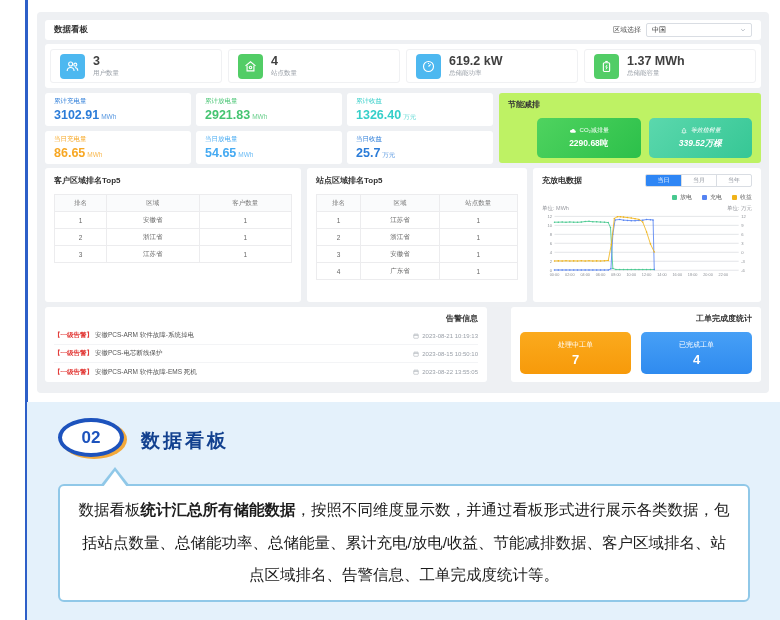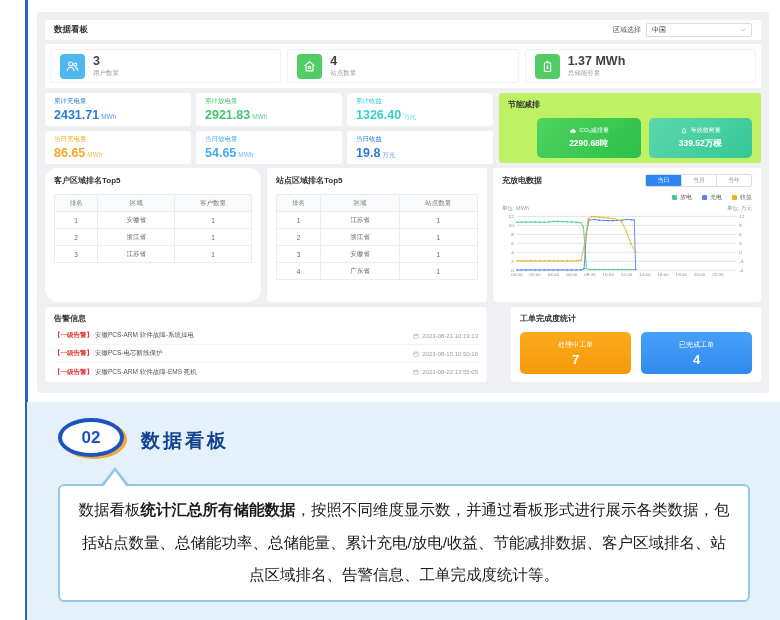--- a/index.html
+++ b/index.html
@@ -34,39 +34,39 @@
   .emission { flex:1; background:#bef264; border-radius:3px; padding:6px 9px; }
   .card-title { font-size:8px; font-weight:bold; color:#333; }
   .chips { margin-top:8px; display:flex; gap:8px;padding-left:29px; }
   .chip { flex:1; height:40px; border-radius:5px; color:#fff; display:flex; flex-direction:column; justify-content:center; gap:3px; padding:0 5px; }
   .chip-top { display:flex; align-items:center; justify-content:center; gap:3px; font-size:6px; }
   .chip-top svg { width:8px; height:8px; flex:none; }
   .chip-value { font-size:8.5px; font-weight:bold; text-align:center; }
 
   .mid { margin-top:5px; display:flex; gap:6px; height:134px; }
   .rank-card { background:#fff; border-radius:3px; padding:7px 9px; }
-  .rank-card.c1 { width:216px;border-radius:13px; } .rank-card.c2 { width:220px; }
+  .rank-card.c1 { width:256px; } .rank-card.c2 { width:220px; }
   .rank-table { width:100%; margin-top:8px; border-collapse:collapse; font-size:6.5px; color:#666; table-layout:fixed; }
   .rank-table th { background:#fafbfc; font-weight:normal; color:#777; }
   .rank-table th, .rank-table td { border:1px solid #ececee; height:17px; text-align:center; }
   .rank-table .col-rank { width:22%; }
 
   .chart-card { flex:1; background:#fff; border-radius:3px; padding:6px 9px 20px; display:flex; flex-direction:column; }
   .chart-head { display:flex; justify-content:space-between; align-items:center; }
   .tabs { display:flex; border:1px solid #d9dde3; border-radius:2px; overflow:hidden; height:13px; background:#fff; }
   .tab { width:35px; font-size:6px; color:#8a8f99; display:flex; align-items:center; justify-content:center; border-left:1px solid #d9dde3; cursor:pointer; }
   .tab:first-child { border-left:none; }
   .tab.active { color:#fff; }
   .legend { display:flex; justify-content:flex-end; gap:10px; margin-top:6px; }
   .legend-item { display:flex; align-items:center; gap:3px; font-size:6px; color:#666; }
   .swatch { width:5px; height:5px; border-radius:1px; }
   .units { display:flex; justify-content:space-between; font-size:5.5px; color:#989aa0; margin-top:3px; }
   svg.chart { width:100%; height:82px; margin-top:1px; display:block; }
 
-  .bottom { margin-top:5px; display:flex; gap:24px; height:75px; }
+  .bottom { margin-top:5px; display:flex; gap:24px; height:75px;text-align:right; }
   .alarm-card { width:442px; background:#fff; border-radius:3px; padding:6px 9px 2px; }
   .alarm-rows { margin-top:3px; }
   .alarm-row { height:18px; display:flex; align-items:center; justify-content:space-between; border-bottom:1px solid #f3f4f6; }
   .alarm-row:last-child { border-bottom:none; }
   .alarm-left { display:flex; gap:2px; font-size:6.5px; align-items:center; }
   .alarm-tag { color:#e23c39; font-weight:bold; }
   .alarm-text { color:#555; }
   .alarm-time { display:flex; align-items:center; gap:3px; font-size:6px; color:#9aa0a8; }
   .alarm-time svg { width:6px; height:6px; }
 
@@ -127,75 +127,88 @@
             <path d="M6.5 10.5 V19 H17.5 V10.5"></path>
             <circle cx="12" cy="13.5" r="2"></circle>
           </svg>
       </div>
       <div>
         <div class="stat-value">4</div>
         <div class="stat-label">站点数量</div>
       </div>
     </div>
     <div class="stat-card">
+      <div class="stat-icon" style="background: rgb(77, 184, 240);">
+        <svg viewBox="0 0 24 24" fill="none" stroke="#fff" stroke-width="1.8">
+            <circle cx="12" cy="12" r="8"></circle>
+            <path d="M12 12 L15.5 8.5"></path>
+            <path d="M12 6.5 V8"></path>
+          </svg>
+      </div>
+      <div>
+        <div class="stat-value">619.2 kW</div>
+        <div class="stat-label">总储能功率</div>
+      </div>
+    </div>
+    <div class="stat-card">
       <div class="stat-icon" style="background: rgb(82, 205, 102);">
         <svg viewBox="0 0 24 24" fill="none" stroke="#fff" stroke-width="1.8">
             <rect x="7" y="6" width="10" height="14" rx="1.5"></rect>
             <path d="M10 4 h4"></path>
             <path d="M12.8 9.5 L10.8 13 h2.4 L11.2 16.5" stroke-width="1.4"></path>
           </svg>
       </div>
       <div>
         <div class="stat-value">1.37 MWh</div>
         <div class="stat-label">总储能容量</div>
       </div>
     </div>
   </div>
 
   <div class="metrics">
     <div class="metric-grid">
       <div class="metric-card">
         <div class="metric-label" style="color: rgb(43, 124, 216);">累计充电量</div>
-        <div class="metric-value" style="color: rgb(43, 124, 216);"><span>2431.71</span><span class="metric-unit">MWh</span></div>
+        <div class="metric-value" style="color: rgb(43, 124, 216);"><span>3102.91</span><span class="metric-unit">MWh</span></div>
       </div>
       <div class="metric-card">
         <div class="metric-label" style="color: rgb(69, 196, 113);">累计放电量</div>
         <div class="metric-value" style="color: rgb(69, 196, 113);"><span>2921.83</span><span class="metric-unit">MWh</span></div>
       </div>
       <div class="metric-card">
         <div class="metric-label" style="color: rgb(54, 207, 201);">累计收益</div>
         <div class="metric-value" style="color: rgb(54, 207, 201);"><span>1326.40</span><span class="metric-unit">万元</span></div>
       </div>
       <div class="metric-card">
         <div class="metric-label" style="color: rgb(247, 167, 35);">当日充电量</div>
         <div class="metric-value" style="color: rgb(247, 167, 35);"><span>86.65</span><span class="metric-unit">MWh</span></div>
       </div>
       <div class="metric-card">
         <div class="metric-label" style="color: rgb(69, 170, 242);">当日放电量</div>
         <div class="metric-value" style="color: rgb(69, 170, 242);"><span>54.65</span><span class="metric-unit">MWh</span></div>
       </div>
       <div class="metric-card">
         <div class="metric-label" style="color: rgb(43, 124, 216);">当日收益</div>
-        <div class="metric-value" style="color: rgb(43, 124, 216);"><span>19.8</span><span class="metric-unit">万元</span></div>
+        <div class="metric-value" style="color: rgb(43, 124, 216);"><span>25.7</span><span class="metric-unit">万元</span></div>
       </div>
     </div>
 
     <div class="emission">
       <div class="card-title">节能减排</div>
       <div class="chips">
         <div class="chip" style="background: linear-gradient(135deg, rgb(79, 211, 95), rgb(44, 192, 74));">
           <div class="chip-top">
             <svg viewBox="0 0 24 24" fill="#fff">
                 <path d="M7 17 a4 4 0 1 1 .8-7.9 A5 5 0 0 1 17.5 10.5 A3.2 3.2 0 0 1 17 17 Z"></path>
               </svg>
             <span>CO₂减排量</span>
           </div>
           <div class="chip-value">2290.68吨</div>
         </div>
-        <div class="chip" style="background: linear-gradient(135deg, rgb(91, 216, 173), rgb(54, 199, 149));">
+        <div class="chip" style="background: linear-gradient(135deg, rgb(91, 216, 173), rgb(54, 199, 149)); font-style: italic;">
           <div class="chip-top">
             <svg viewBox="0 0 24 24" fill="none" stroke="#fff" stroke-width="1.8">
                 <path d="M12 3 L6.5 11 h3 L5.5 17 h13 L14.5 11 h3 Z"></path>
                 <path d="M12 17 v4"></path>
               </svg>
             <span>等效植树量</span>
           </div>
           <div class="chip-value">339.52万棵</div>
         </div>
       </div>

